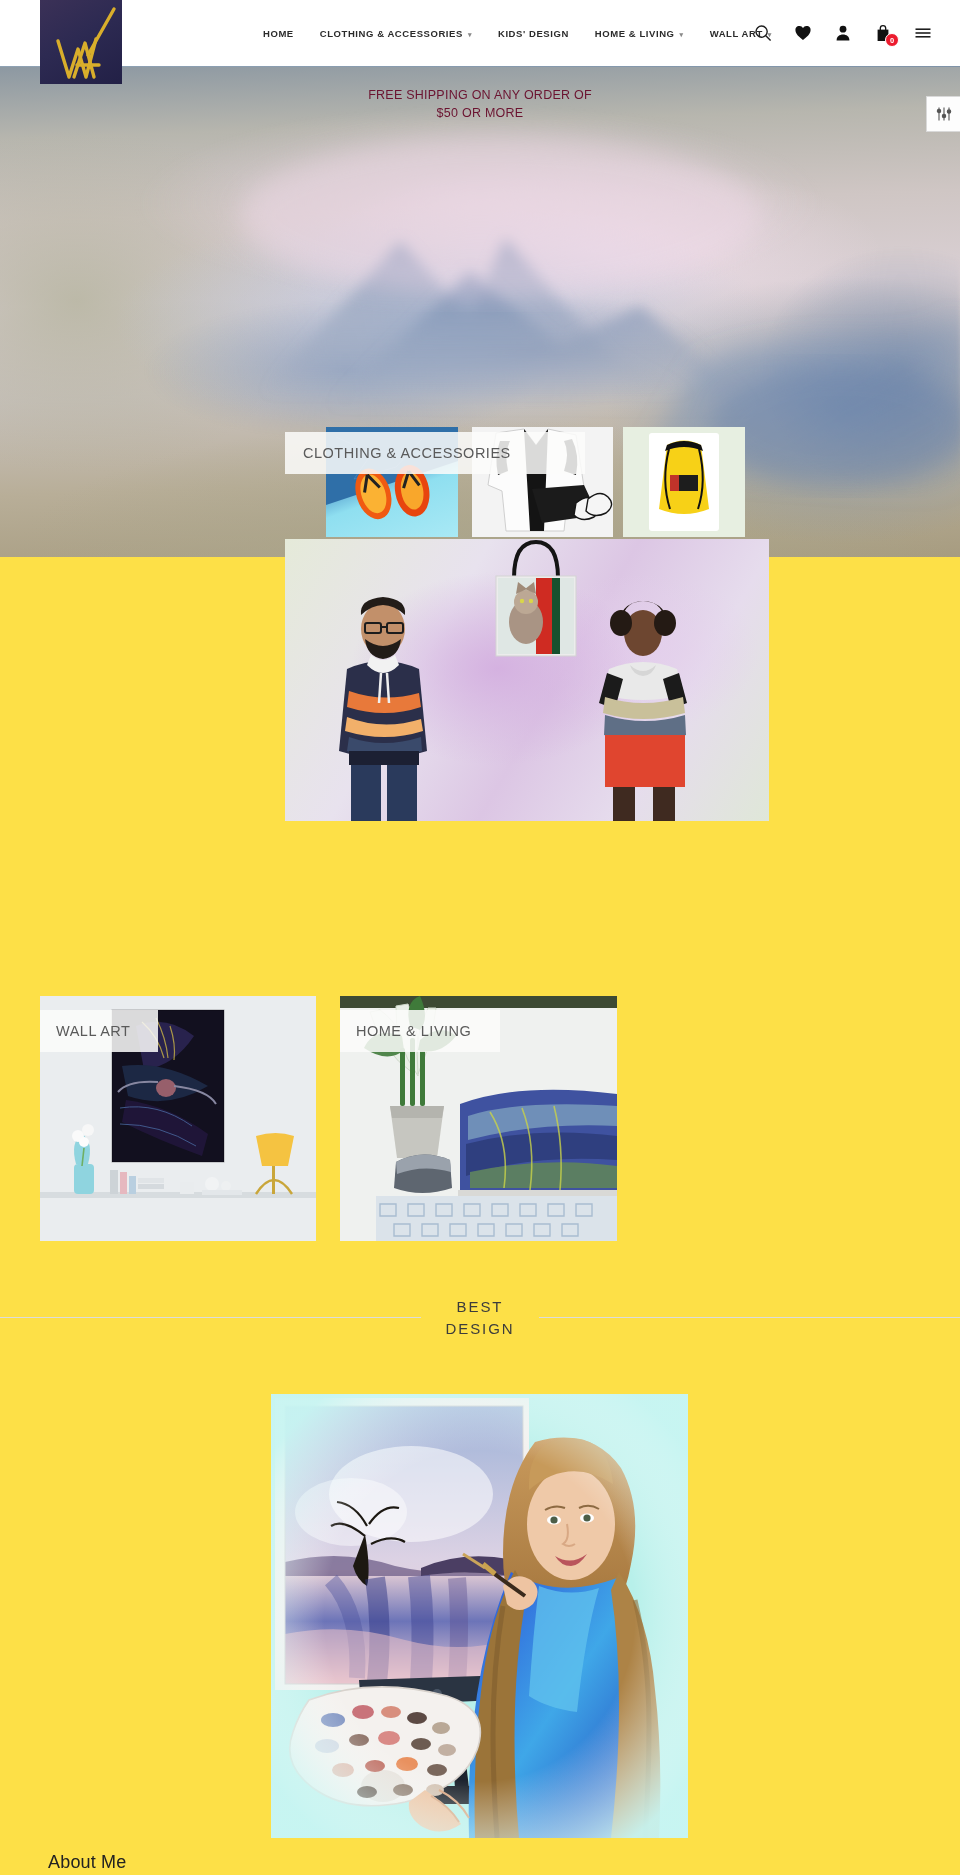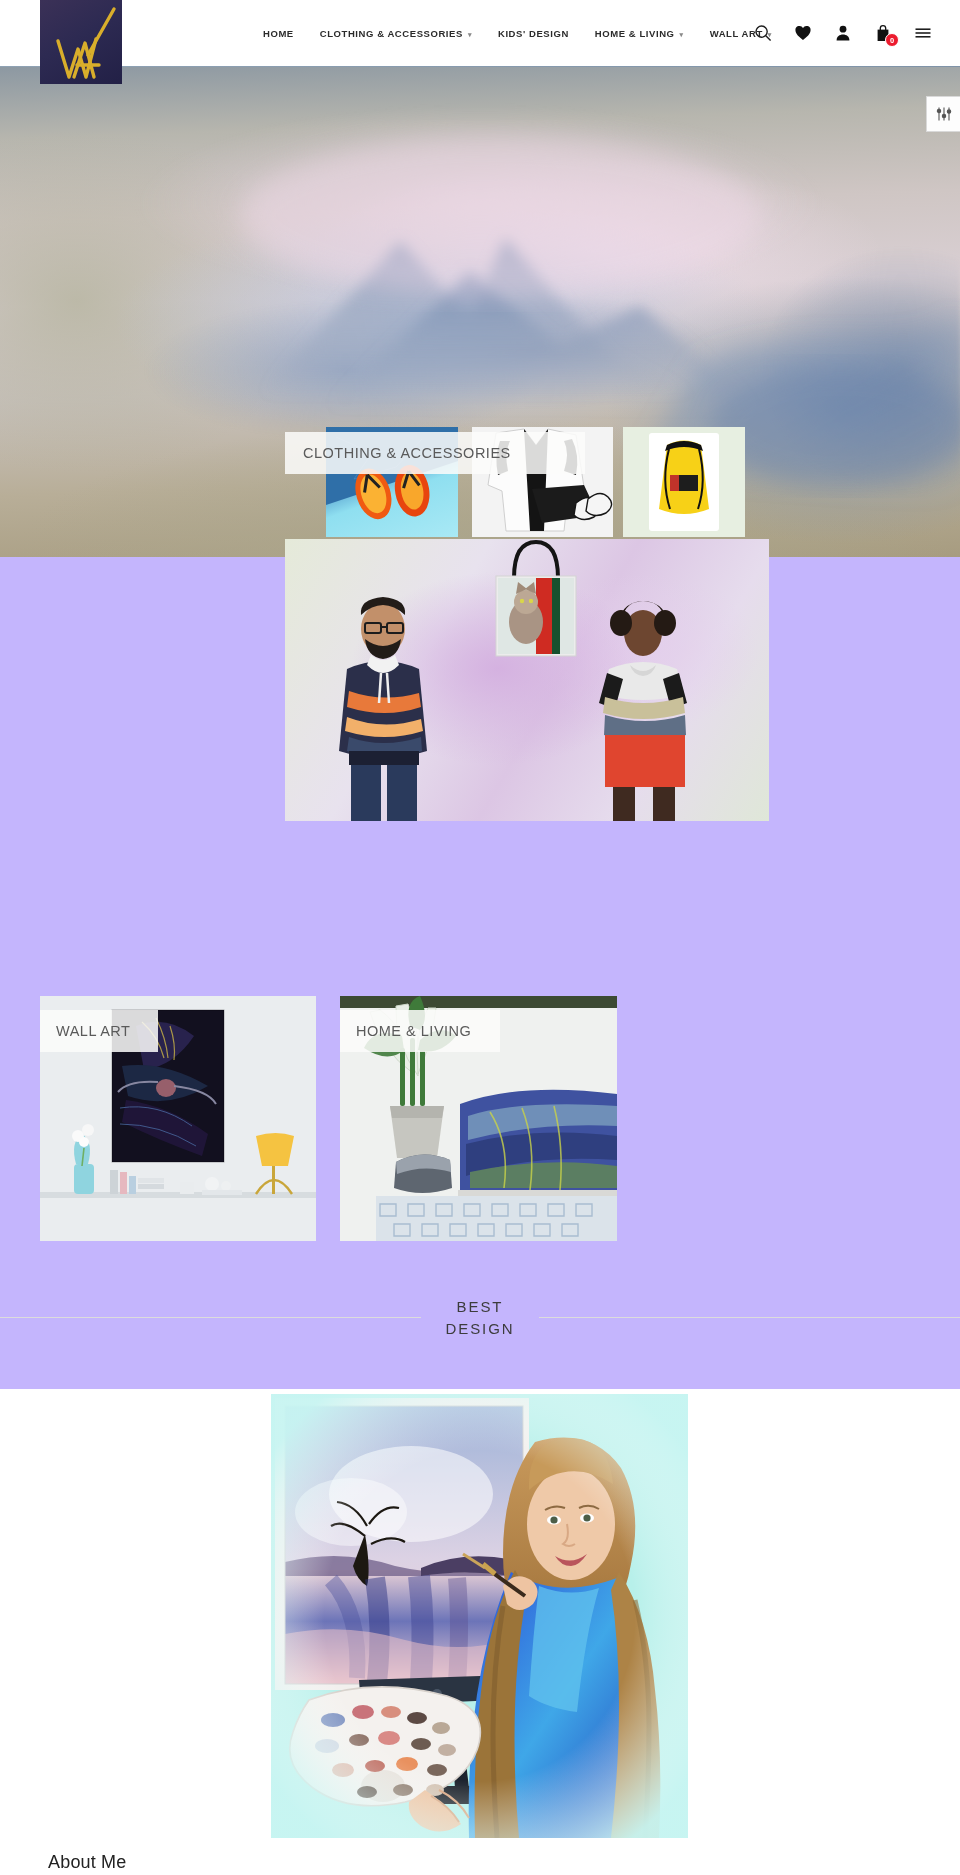--- a/index.html
+++ b/index.html
@@ -2,21 +2,21 @@
 <html><head>
 <meta charset="utf-8">
 <style>
   * { margin:0; padding:0; box-sizing:border-box; }
   html, body {
     width:960px; height:1875px;
     background:#ffffff;
     font-family:"Liberation Sans", sans-serif;
     overflow:hidden;
   }
-  .page { position:relative; width:960px; height:1389px; background:#c4b5fd; }
+  .page { position:relative; width:960px; height:1875px; background:#fde047; }
 
   
   .header {
     position:absolute; top:0; left:0; width:960px; height:66px;
     background:#ffffff; z-index:40;
     display:flex; align-items:center;
   }
   .logo-box {
     position:absolute; left:40px; top:0px; width:82px; height:84px;
     background:linear-gradient(150deg,#3b3157 0%,#2d2a52 45%,#222046 100%);
@@ -276,20 +276,24 @@
             <feGaussianBlur stdDeviation="12"></feGaussianBlur>
           </filter>
       </defs>
       <path d="M260 330 L400 175 L470 250 L505 172 L610 290 L700 330 Z" fill="url(#pk)" filter="url(#bl)"></path>
       <path d="M330 340 L470 205 L560 280 L640 240 L760 345 Z" fill="url(#pk2)" filter="url(#bl)"></path>
       <path d="M700 300 C800 250 900 300 960 250 L960 430 L640 400 Z" fill="url(#swirl)" filter="url(#bl2)"></path>
       <ellipse cx="840" cy="360" rx="130" ry="60" fill="#5d7aa8" opacity=".35" filter="url(#bl2)"></ellipse>
       <ellipse cx="500" cy="150" rx="260" ry="80" fill="#f0dae8" opacity=".45" filter="url(#bl2)"></ellipse>
     </svg>
 
+    <div class="ship-banner">
+      <span>FREE SHIPPING ON ANY ORDER OF</span>
+      <span>$50 OR MORE</span>
+    </div>
   </div>
 
   <div class="widget-tab">
     <svg width="16" height="16" viewBox="0 0 16 16" stroke="#555" stroke-width="1.1" fill="none">
       <line x1="3" y1="1.5" x2="3" y2="14.5"></line>
         <line x1="8" y1="1.5" x2="8" y2="14.5"></line>
         <line x1="13" y1="1.5" x2="13" y2="14.5"></line>
       <circle cx="3" cy="5" r="1.7" fill="#555"></circle>
         <circle cx="8" cy="10" r="1.7" fill="#555"></circle>
         <circle cx="13" cy="5.6" r="1.7" fill="#555"></circle>

